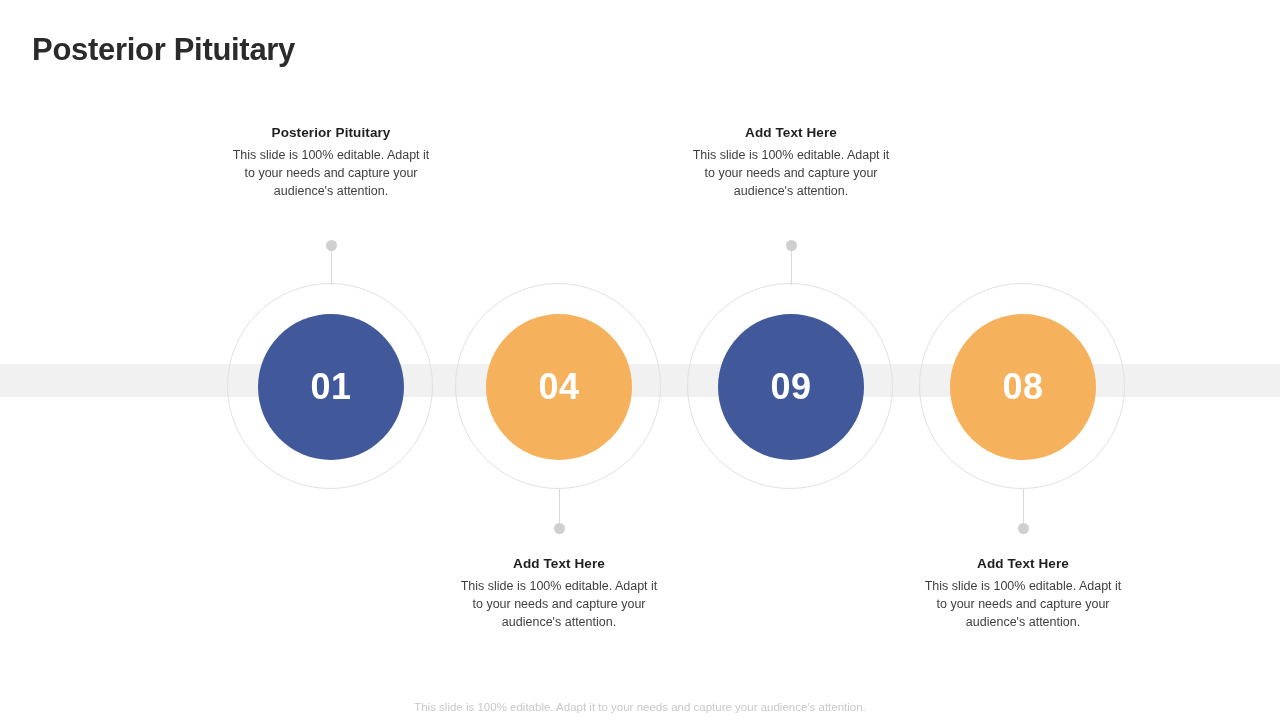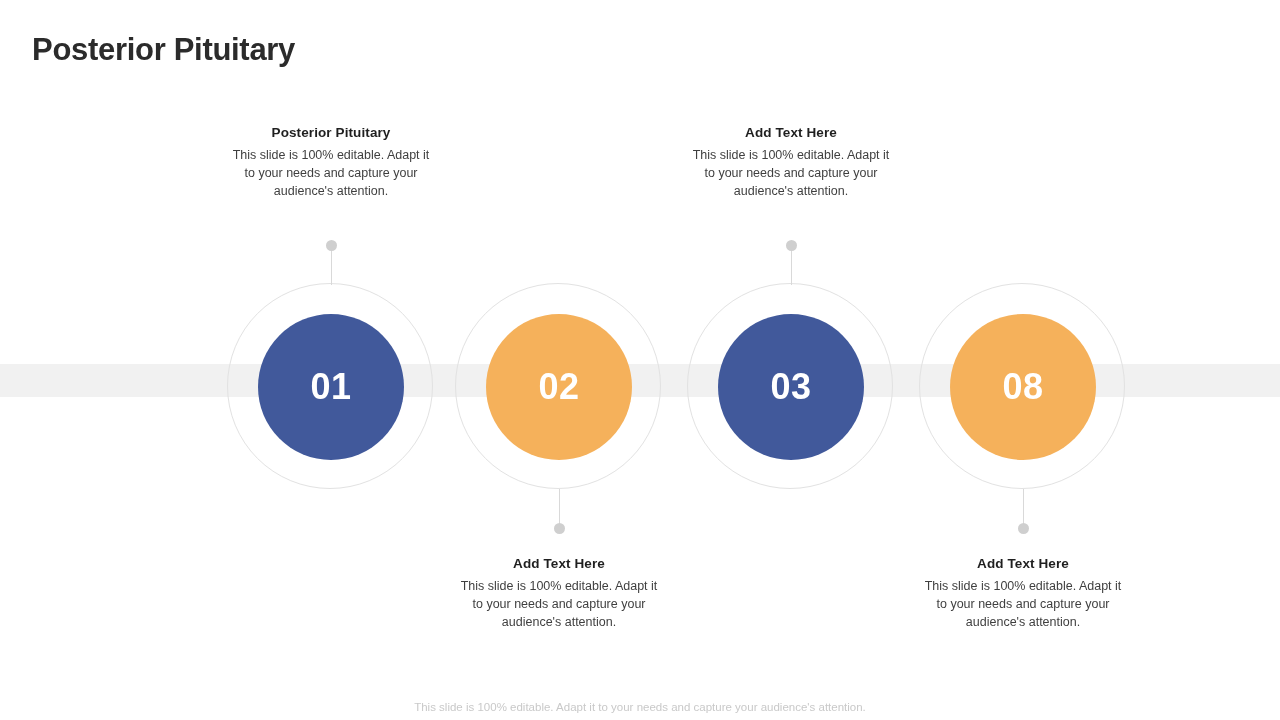--- a/index.html
+++ b/index.html
@@ -163,30 +163,30 @@
       <div class="disc" style="background:#41599b;">
         <span class="disc-label">01</span>
       </div>
     </div>
 
     <div class="node" style="left:559px;">
       <div class="ring"></div>
       <div class="conn-line down"></div>
       <div class="conn-dot down"></div>
       <div class="disc" style="background:#f5b15b;">
-        <span class="disc-label">02</span>
+        <span class="disc-label">04</span>
       </div>
     </div>
 
     <div class="node" style="left:791px;">
       <div class="ring"></div>
       <div class="conn-line up"></div>
       <div class="conn-dot up"></div>
       <div class="disc" style="background:#41599b;">
-        <span class="disc-label">03</span>
+        <span class="disc-label">09</span>
       </div>
     </div>
 
     <div class="node" style="left:1023px;">
       <div class="ring"></div>
       <div class="conn-line down"></div>
       <div class="conn-dot down"></div>
       <div class="disc" style="background:#f5b15b;">
         <span class="disc-label">08</span>
       </div>

